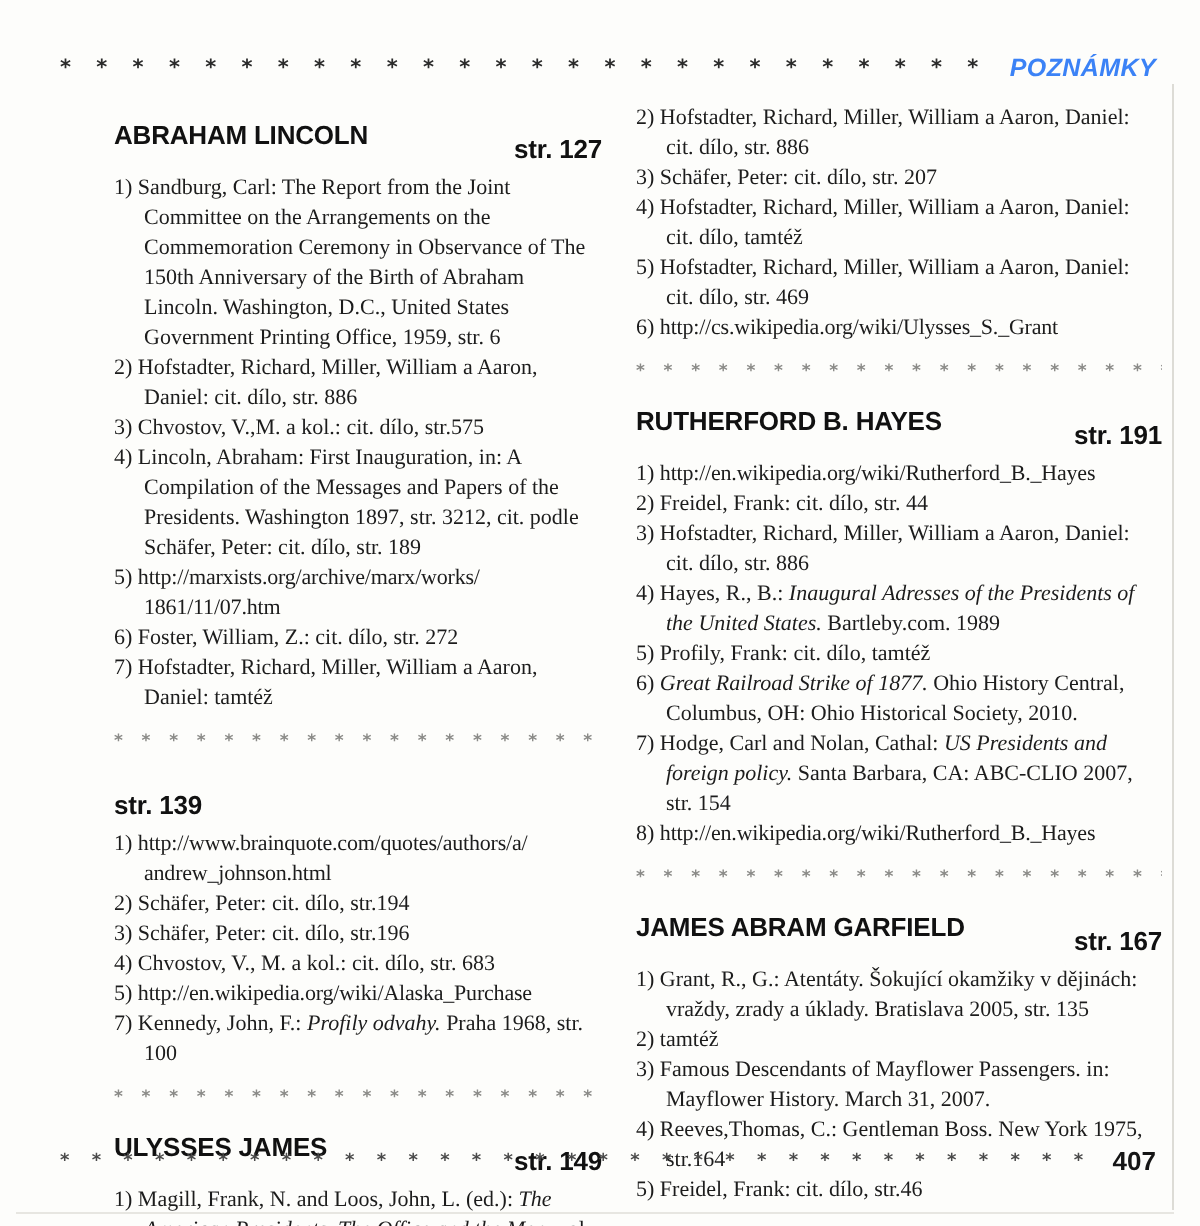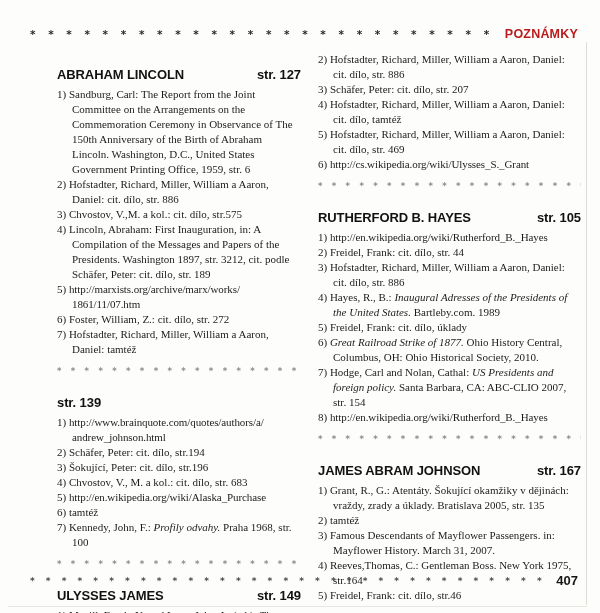--- a/index.html
+++ b/index.html
@@ -27,38 +27,38 @@
   .border-bottom { top: 573px; }
   .stars-fill {
     flex: 1; overflow: hidden; white-space: nowrap;
     font-family: "DejaVu Sans", sans-serif;
   }
   .big-stars { font-size: 10.5px; font-weight: 700; letter-spacing: 4.5px; color: #2b2b2b; }
   .small-stars { font-size: 9px; font-weight: 700; letter-spacing: 4px; color: #4a4a4a; }
   .top-label {
     font-family: "Liberation Sans", sans-serif; font-stretch: condensed;
     font-weight: 700; font-size: 12.5px; letter-spacing: 0.2px;
-    color: #b91c1c; margin-left: 3px; white-space: nowrap;
+    color: #3b82f6; margin-left: 3px; white-space: nowrap; font-style: italic;
   }
   .page-number {
     font-family: "Liberation Sans", sans-serif; font-stretch: condensed;
     font-weight: 700; font-size: 13px; color: #151515;
     margin-left: 14px; white-space: nowrap;
   }
   .column { position: absolute; top: 52px; }
   .column-left  { left: 57px;  width: 244px; }
   .column-right { left: 318px; width: 263px; }
   .stars-divider {
     overflow: hidden; white-space: nowrap; height: 10px; line-height: 10px;
     font-family: "DejaVu Sans", sans-serif; font-size: 8.5px; font-weight: 700;
     letter-spacing: 3.2px; color: #8b8b88;
     margin: 9px 0 4px 0;
   }
   .section-header {
-    display: flex; justify-content: space-between; align-items: flex-end;
+    display: flex; justify-content: space-between; align-items: center;
     font-family: "Liberation Sans", sans-serif; font-stretch: condensed;
     font-weight: 700; font-size: 13px; letter-spacing: -0.1px;
     color: #111; margin: 0 0 5px 0; line-height: 15px;
   }
   .section-title { white-space: nowrap; }
   .section-page-ref { white-space: nowrap; margin-top: 15px; }
   .ref-item {
     font-size: 11px; line-height: 15px;
     padding-left: 15px; text-indent: -15px;
     white-space: pre-wrap;
@@ -92,24 +92,23 @@
       <div class="ref-item"><span class="num">7) </span><span>Hofstadter, Richard, Miller, William a Aaron, Daniel: tamtéž</span></div>
     </div>
     <div class="section-block">
       <div class="stars-divider">* * * * * * * * * * * * * * * * * * * * * * * * * * * * * * * * * * * * * * * * * * * * * </div>
       <div class="section-header">
         <span class="section-page-ref">str. 139</span>
       </div>
       <div class="ref-item"><span class="num">1) </span><span class="url">http://www.brainquote.com/quotes/authors/a/
 andrew_johnson.html</span></div>
       <div class="ref-item"><span class="num">2) </span><span>Schäfer, Peter: cit. dílo, str.194</span></div>
-      <div class="ref-item"><span class="num">3) </span><span>Šokující, Peter: cit. dílo, str.196</span></div>
+      <div class="ref-item"><span class="num">3) </span><span>Schäfer, Peter: cit. dílo, str.196</span></div>
       <div class="ref-item"><span class="num">4) </span><span>Chvostov, V., M. a kol.: cit. dílo, str. 683</span></div>
       <div class="ref-item"><span class="num">5) </span><span class="url">http://en.wikipedia.org/wiki/Alaska_Purchase</span></div>
-      <div class="ref-item"><span class="num">6) </span><span>tamtéž</span></div>
       <div class="ref-item"><span class="num">7) </span><span>Kennedy, John, F.: </span><em>Profily odvahy.</em><span> Praha 1968, str. 100</span></div>
     </div>
     <div class="section-block">
       <div class="stars-divider">* * * * * * * * * * * * * * * * * * * * * * * * * * * * * * * * * * * * * * * * * * * * * </div>
       <div class="section-header">
         <span class="section-title">ULYSSES JAMES</span>
         <span class="section-page-ref">str. 149</span>
       </div>
       <div class="ref-item"><span class="num">1) </span><span>Magill, Frank, N. and Loos, John, L. (ed.): </span><em>The American Presidents. The Office and the Men.</em><span> vol. 2. Pasadena 1986, str. 355</span></div>
     </div>
@@ -119,35 +118,35 @@
       <div class="ref-item"><span class="num">2) </span><span>Hofstadter, Richard, Miller, William a Aaron, Daniel: cit. dílo, str. 886</span></div>
       <div class="ref-item"><span class="num">3) </span><span>Schäfer, Peter: cit. dílo, str. 207</span></div>
       <div class="ref-item"><span class="num">4) </span><span>Hofstadter, Richard, Miller, William a Aaron, Daniel: cit. dílo, tamtéž</span></div>
       <div class="ref-item"><span class="num">5) </span><span>Hofstadter, Richard, Miller, William a Aaron, Daniel: cit. dílo, str. 469</span></div>
       <div class="ref-item"><span class="num">6) </span><span class="url">http://cs.wikipedia.org/wiki/Ulysses_S._Grant</span></div>
     </div>
     <div class="section-block">
       <div class="stars-divider">* * * * * * * * * * * * * * * * * * * * * * * * * * * * * * * * * * * * * * * * * * * * * </div>
       <div class="section-header">
         <span class="section-title">RUTHERFORD B. HAYES</span>
-        <span class="section-page-ref">str. 105</span>
+        <span class="section-page-ref">str. 191</span>
       </div>
       <div class="ref-item"><span class="num">1) </span><span class="url">http://en.wikipedia.org/wiki/Rutherford_B._Hayes</span></div>
       <div class="ref-item"><span class="num">2) </span><span>Freidel, Frank: cit. dílo, str. 44</span></div>
       <div class="ref-item"><span class="num">3) </span><span>Hofstadter, Richard, Miller, William a Aaron, Daniel: cit. dílo, str. 886</span></div>
       <div class="ref-item"><span class="num">4) </span><span>Hayes, R., B.: </span><em>Inaugural Adresses of the Presidents of the United States.</em><span> Bartleby.com. 1989</span></div>
-      <div class="ref-item"><span class="num">5) </span><span>Freidel, Frank: cit. dílo, úklady</span></div>
+      <div class="ref-item"><span class="num">5) </span><span>Profily, Frank: cit. dílo, tamtéž</span></div>
       <div class="ref-item"><span class="num">6) </span><em>Great Railroad Strike of 1877.</em><span> Ohio History Central, Columbus, OH: Ohio Historical Society, 2010.</span></div>
       <div class="ref-item"><span class="num">7) </span><span>Hodge, Carl and Nolan, Cathal: </span><em>US Presidents and foreign policy.</em><span> Santa Barbara, CA: ABC-CLIO 2007, str. 154</span></div>
       <div class="ref-item"><span class="num">8) </span><span class="url">http://en.wikipedia.org/wiki/Rutherford_B._Hayes</span></div>
     </div>
     <div class="section-block">
       <div class="stars-divider">* * * * * * * * * * * * * * * * * * * * * * * * * * * * * * * * * * * * * * * * * * * * * </div>
       <div class="section-header">
-        <span class="section-title">JAMES ABRAM JOHNSON</span>
+        <span class="section-title">JAMES ABRAM GARFIELD</span>
         <span class="section-page-ref">str. 167</span>
       </div>
       <div class="ref-item"><span class="num">1) </span><span>Grant, R., G.: Atentáty. Šokující okamžiky v dějinách: vraždy, zrady a úklady. Bratislava 2005, str. 135</span></div>
       <div class="ref-item"><span class="num">2) </span><span>tamtéž</span></div>
       <div class="ref-item"><span class="num">3) </span><span>Famous Descendants of Mayflower Passengers. in: Mayflower History. March 31, 2007.</span></div>
       <div class="ref-item"><span class="num">4) </span><span>Reeves,Thomas, C.: Gentleman Boss. New York 1975, str.164</span></div>
       <div class="ref-item"><span class="num">5) </span><span>Freidel, Frank: cit. dílo, str.46</span></div>
     </div>
   </div>
 

